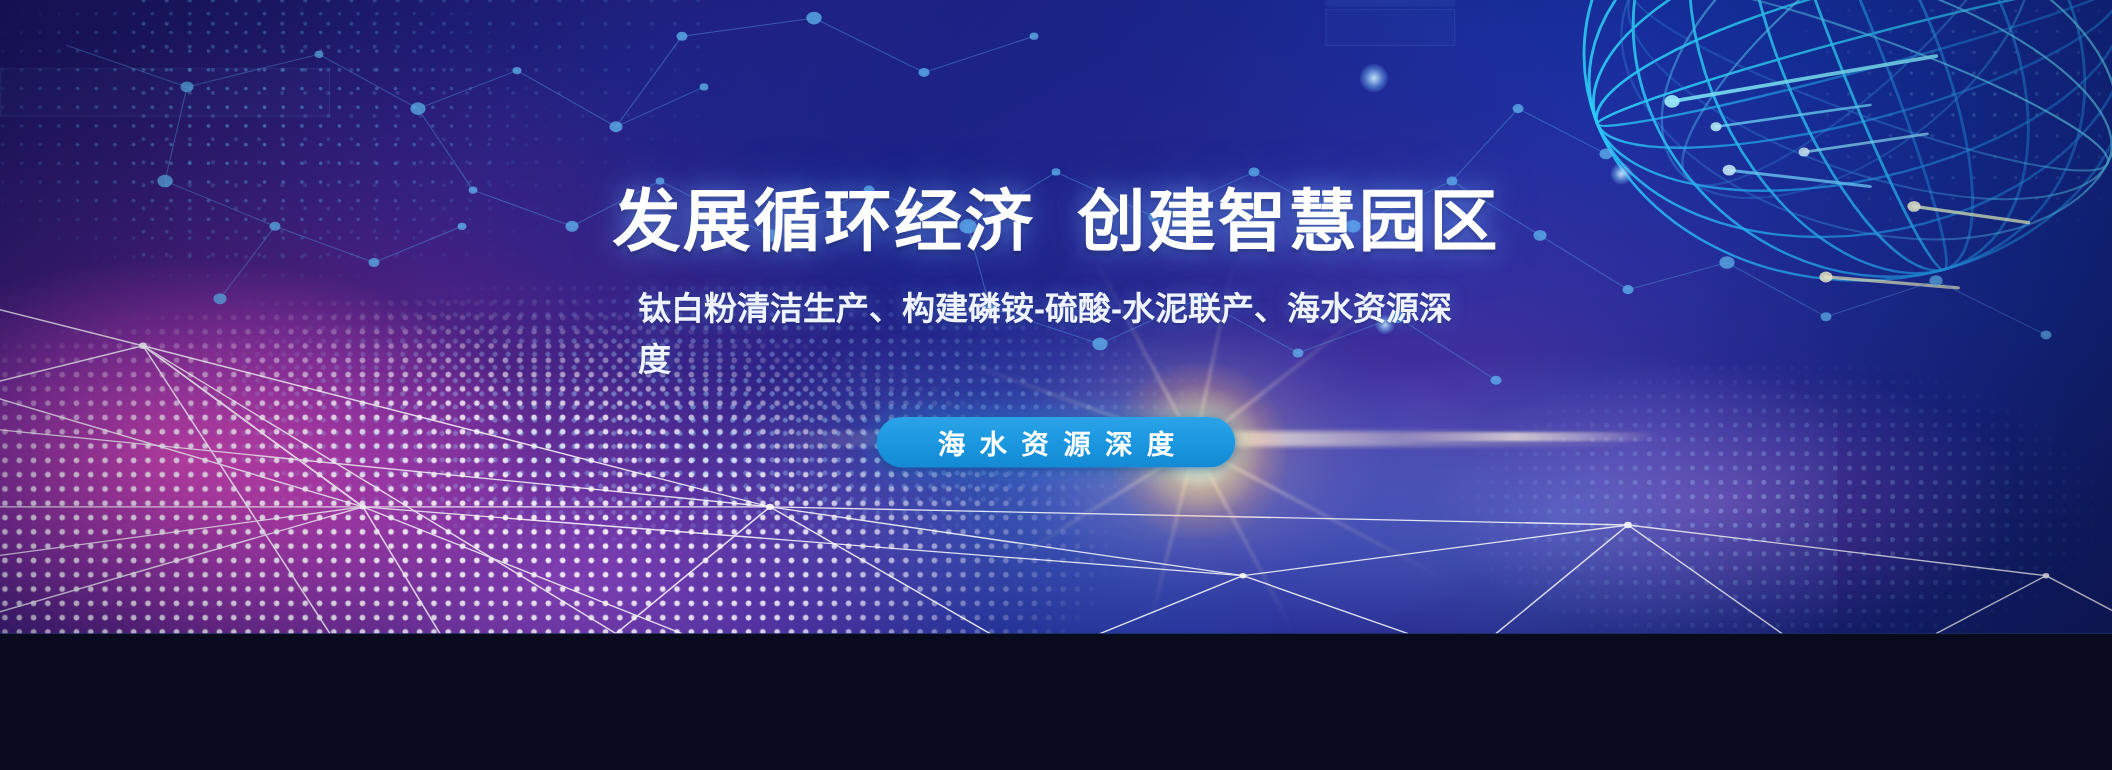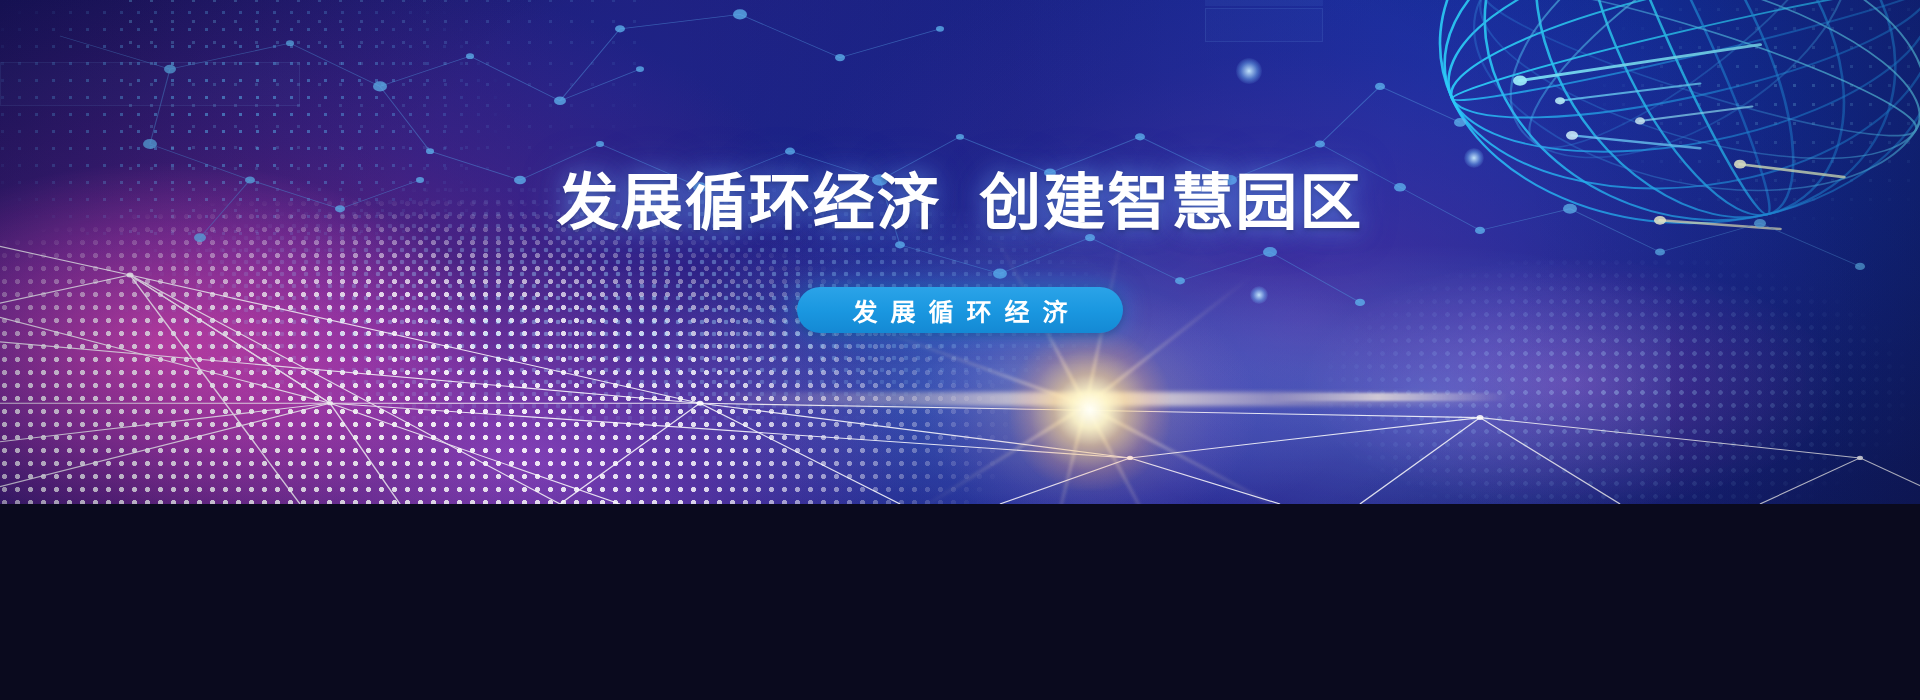--- a/index.html
+++ b/index.html
@@ -2,21 +2,21 @@
 <html lang="zh-CN"><head>
 <meta charset="utf-8">
 <title>Banner</title>
 <style>
   html,body{margin:0;padding:0;background:#0a0a1e;}
   *{box-sizing:border-box;}
 
   #banner{
     position:relative;
     width:1920px;
-    height:504px;
+    height:576px;
     overflow:hidden;
     font-family:"Liberation Sans","DejaVu Sans",sans-serif;
     background:#3b82f6;
   }
 
   
   .layer{position:absolute;inset:0;pointer-events:none;}
 
   .bg-base{
     background:
@@ -368,18 +368,19 @@
   <div class="flare-ray" style="transform:rotate(-160deg);width:230px;"></div>
   <div class="layer flare-core"></div>
 
   <div class="layer bg-vignette"></div>
 
   <div class="content">
 
     <h1 class="headline">发展循环经济  创建智慧园区</h1>
 
     <p class="subtitle">
+      <span class="sub-line">钛白粉清洁生产、构建磷铵-硫酸-水泥联产、海水资源深度</span>
     </p>
 
-    <button class="cta">发展循环经济</button>
+    <button class="cta">海水资源深度</button>
   </div>
 
 </div>
 
 </body></html>

